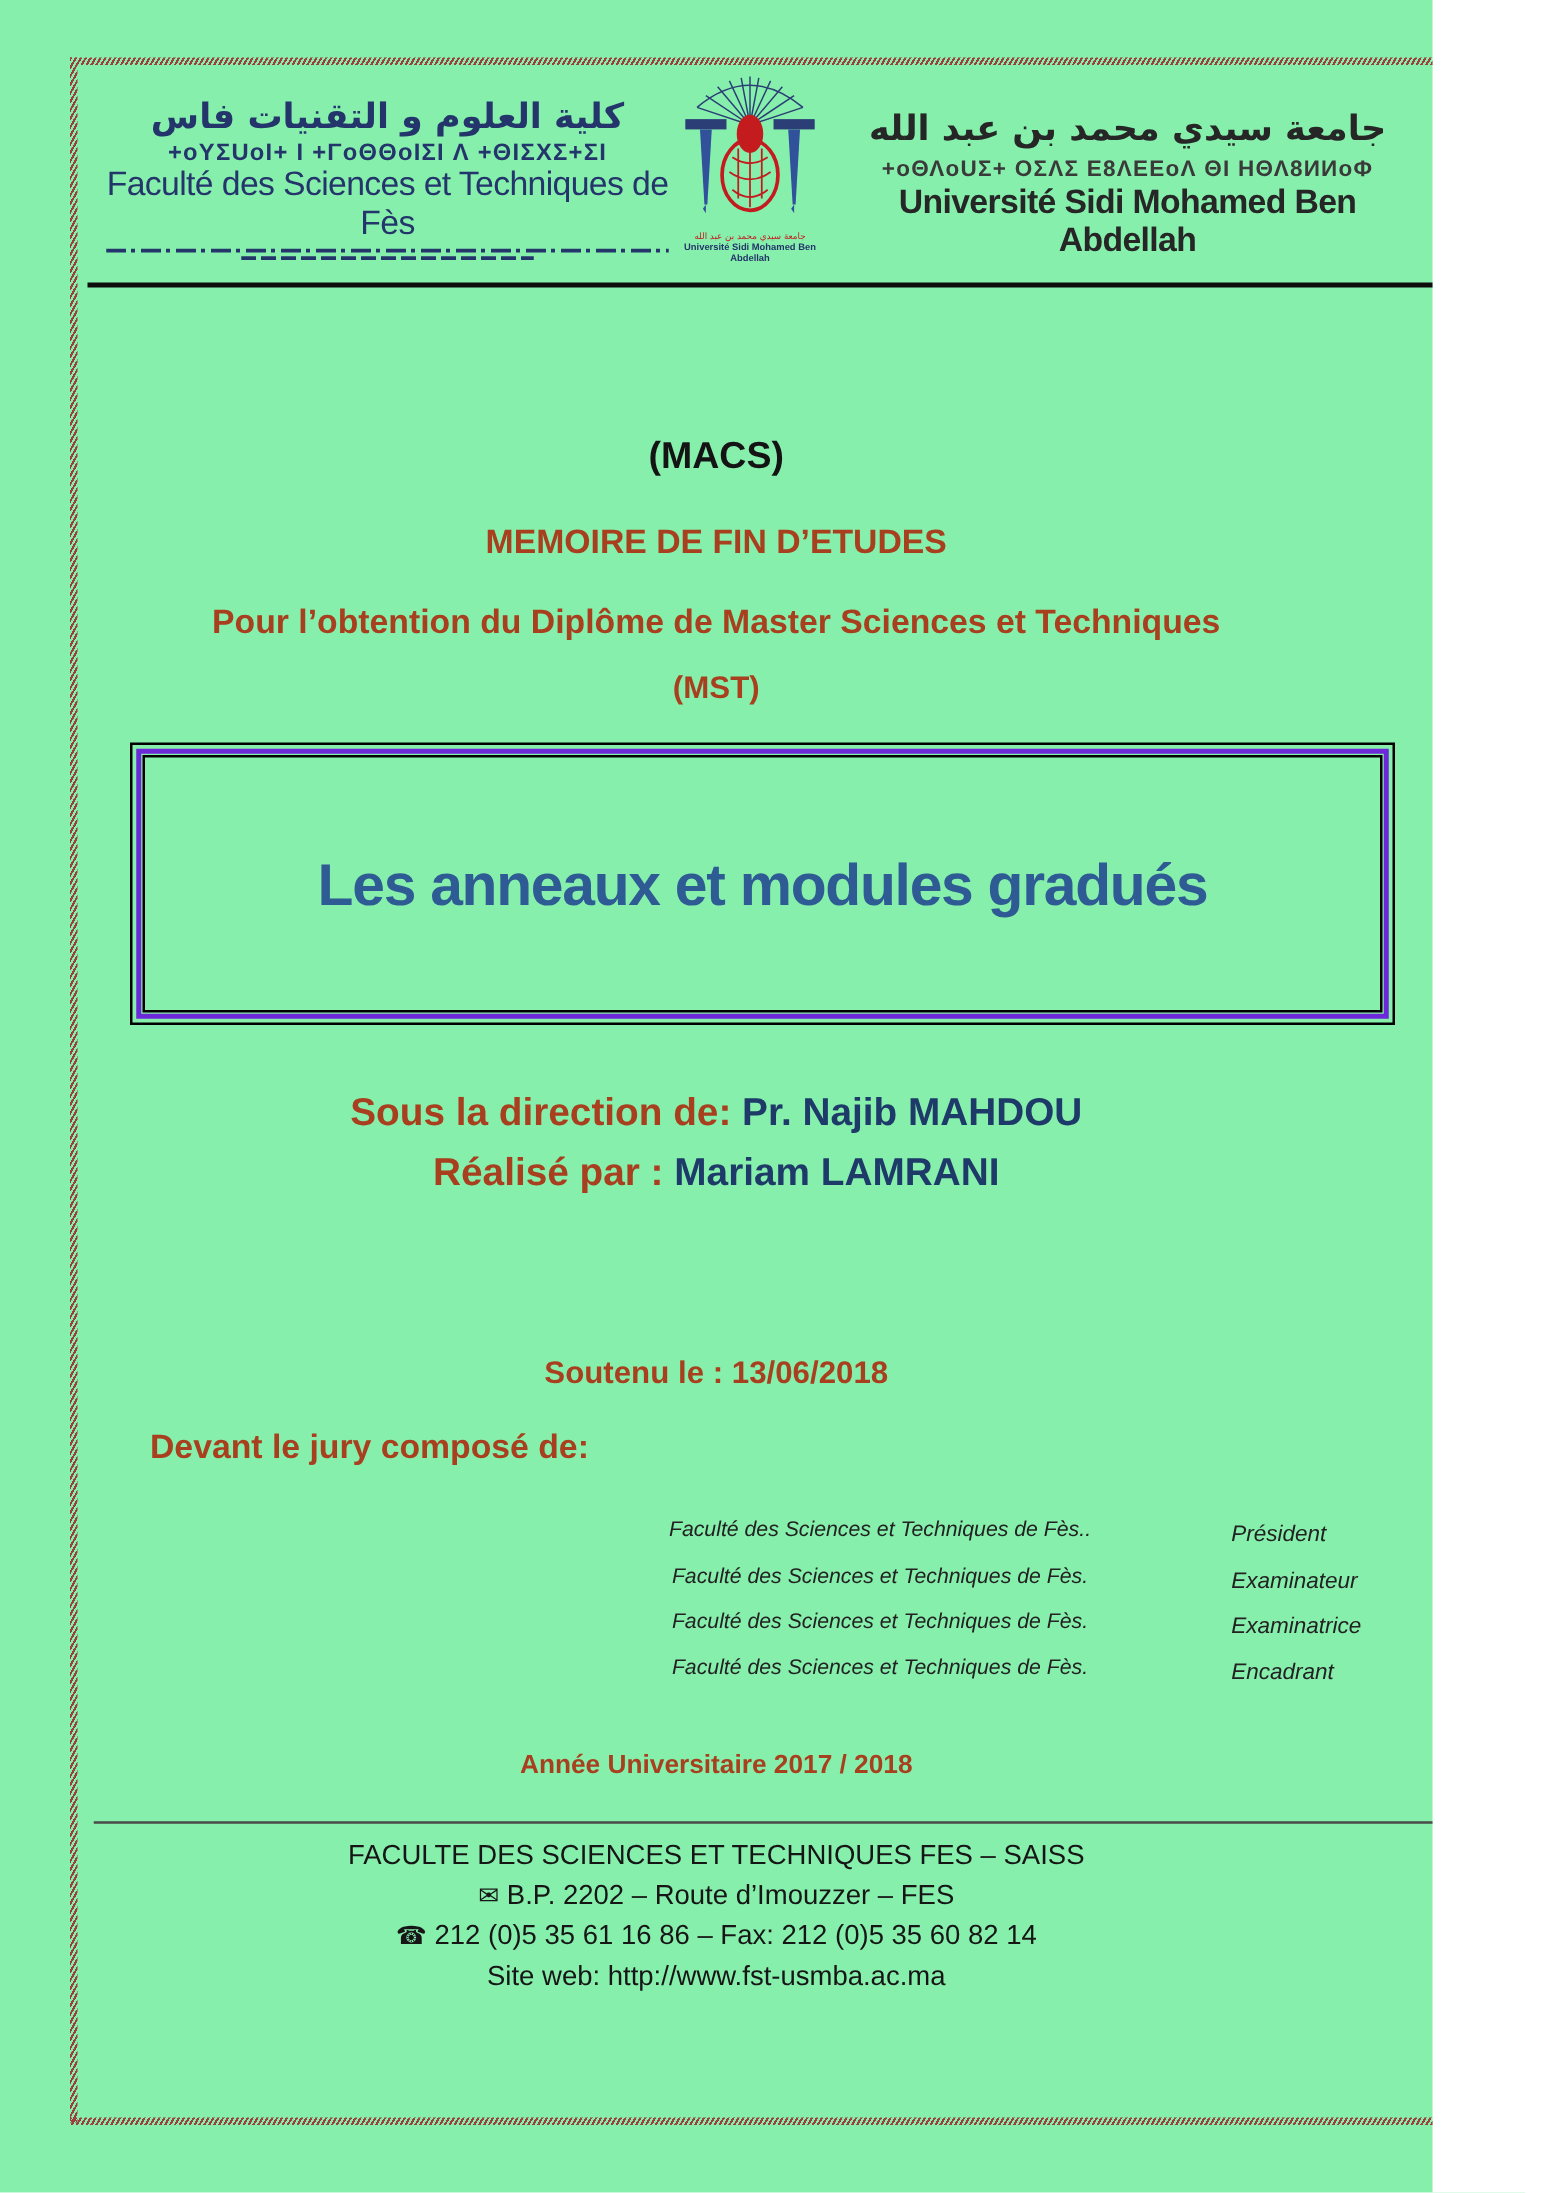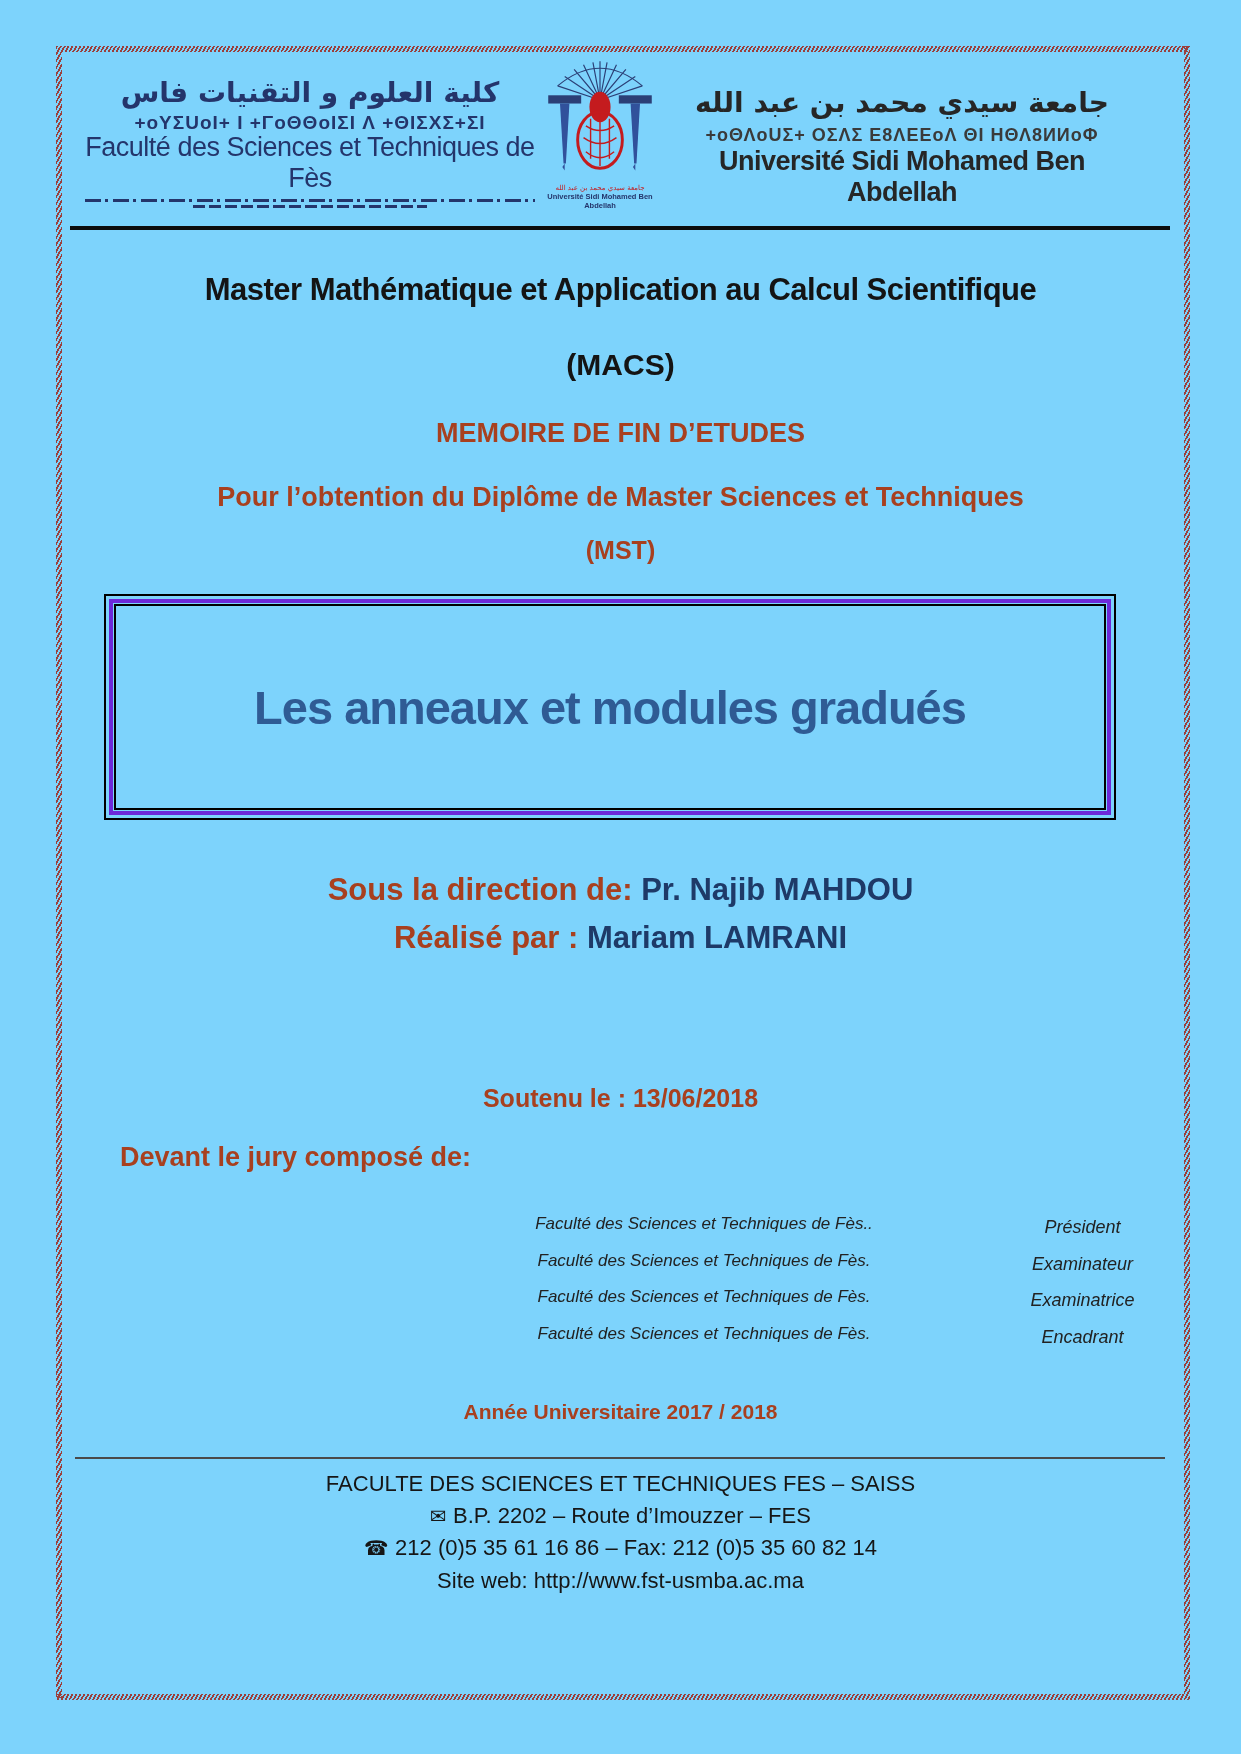--- a/index.html
+++ b/index.html
@@ -1,16 +1,16 @@
 <!DOCTYPE html>
 <html><head>
 <meta charset="utf-8">
 <style>
   html,body{margin:0;padding:0;background:#fff;}
-  .page{position:relative;width:1241px;height:1754px;background:#7dd3fc;
+  .page{position:relative;width:1146px;height:1754px;background:#86efac;
         font-family:"Liberation Sans",sans-serif;overflow:hidden;}
 
   
   .hatch{position:absolute;background-image:repeating-linear-gradient(120deg,#9b403c 0 1.7px,rgba(255,255,255,0) 1.7px 3.4px);}
   .hatch-top{left:56px;top:46px;width:1132px;height:6px;}
   .hatch-bottom{left:56px;top:1694px;width:1132px;height:6px;}
   .hatch-left{left:56px;top:46px;width:6px;height:1652px;}
   .hatch-right{left:1184px;top:46px;width:6px;height:1654px;}
 
   
@@ -47,21 +47,21 @@
   .thesis-title{font-size:47px;font-weight:bold;color:#2F5B94;letter-spacing:-1px;}
 
   .credits{top:866px;font-size:31px;font-weight:bold;line-height:48px;}
   .navy{color:#1E3A68;}
 
   .soutenu{top:1084px;font-size:25px;font-weight:bold;}
   .jury-head{position:absolute;left:120px;top:1142px;font-size:27px;font-weight:bold;color:#A8401F;}
 
   .jury-names{position:absolute;left:120px;top:1198px;font-family:"Liberation Serif",serif;font-weight:bold;font-size:23px;line-height:35px;color:#111;}
   .jury-affils{position:absolute;left:505px;top:1206px;width:398px;text-align:center;font-style:italic;font-size:17px;line-height:36.5px;color:#222;}
-  .jury-roles{position:absolute;left:985px;top:1209px;width:195px;text-align:center;font-style:italic;font-size:18px;line-height:36.5px;color:#222;}
+  .jury-roles{position:absolute;left:985px;top:1209px;width:195px;font-style:italic;font-size:18px;line-height:36.5px;color:#222;}
 
   .annee{top:1400px;font-size:21px;font-weight:bold;}
   .foot-rule{position:absolute;left:75px;top:1457px;width:1090px;height:2px;background:#4a4a4a;}
   .footer{top:1468px;font-size:22px;line-height:31.5px;color:#161616;font-weight:500;}
   .footer .icon{font-family:"DejaVu Sans",sans-serif;font-size:20px;}
 </style>
 </head>
 <body>
 
 <div class="page">
@@ -102,21 +102,20 @@
   </div>
 
   <div class="hdr-right">
     <div class="ar">جامعة سيدي محمد بن عبد الله</div>
     <div class="tif">+oΘΛoUΣ+ ΟΣΛΣ Ε8ΛΕΕοΛ ΘΙ ΗΘΛ8ИИοΦ</div>
     <div class="lat">Université Sidi Mohamed Ben Abdellah</div>
   </div>
 
   <div class="hdr-rule"></div>
 
-  <div class="c master">Master Mathématique et Application au Calcul Scientifique</div>
   <div class="c macs">(MACS)</div>
   <div class="c memoire brick">MEMOIRE DE FIN D’ETUDES</div>
   <div class="c pour brick">Pour l’obtention du Diplôme de Master Sciences et Techniques</div>
   <div class="c mst brick">(MST)</div>
 
   <div class="tbox">
     <div class="tbox-mid">
       <div class="tbox-in">
         <span class="thesis-title">Les anneaux et modules gradués</span>
       </div>

